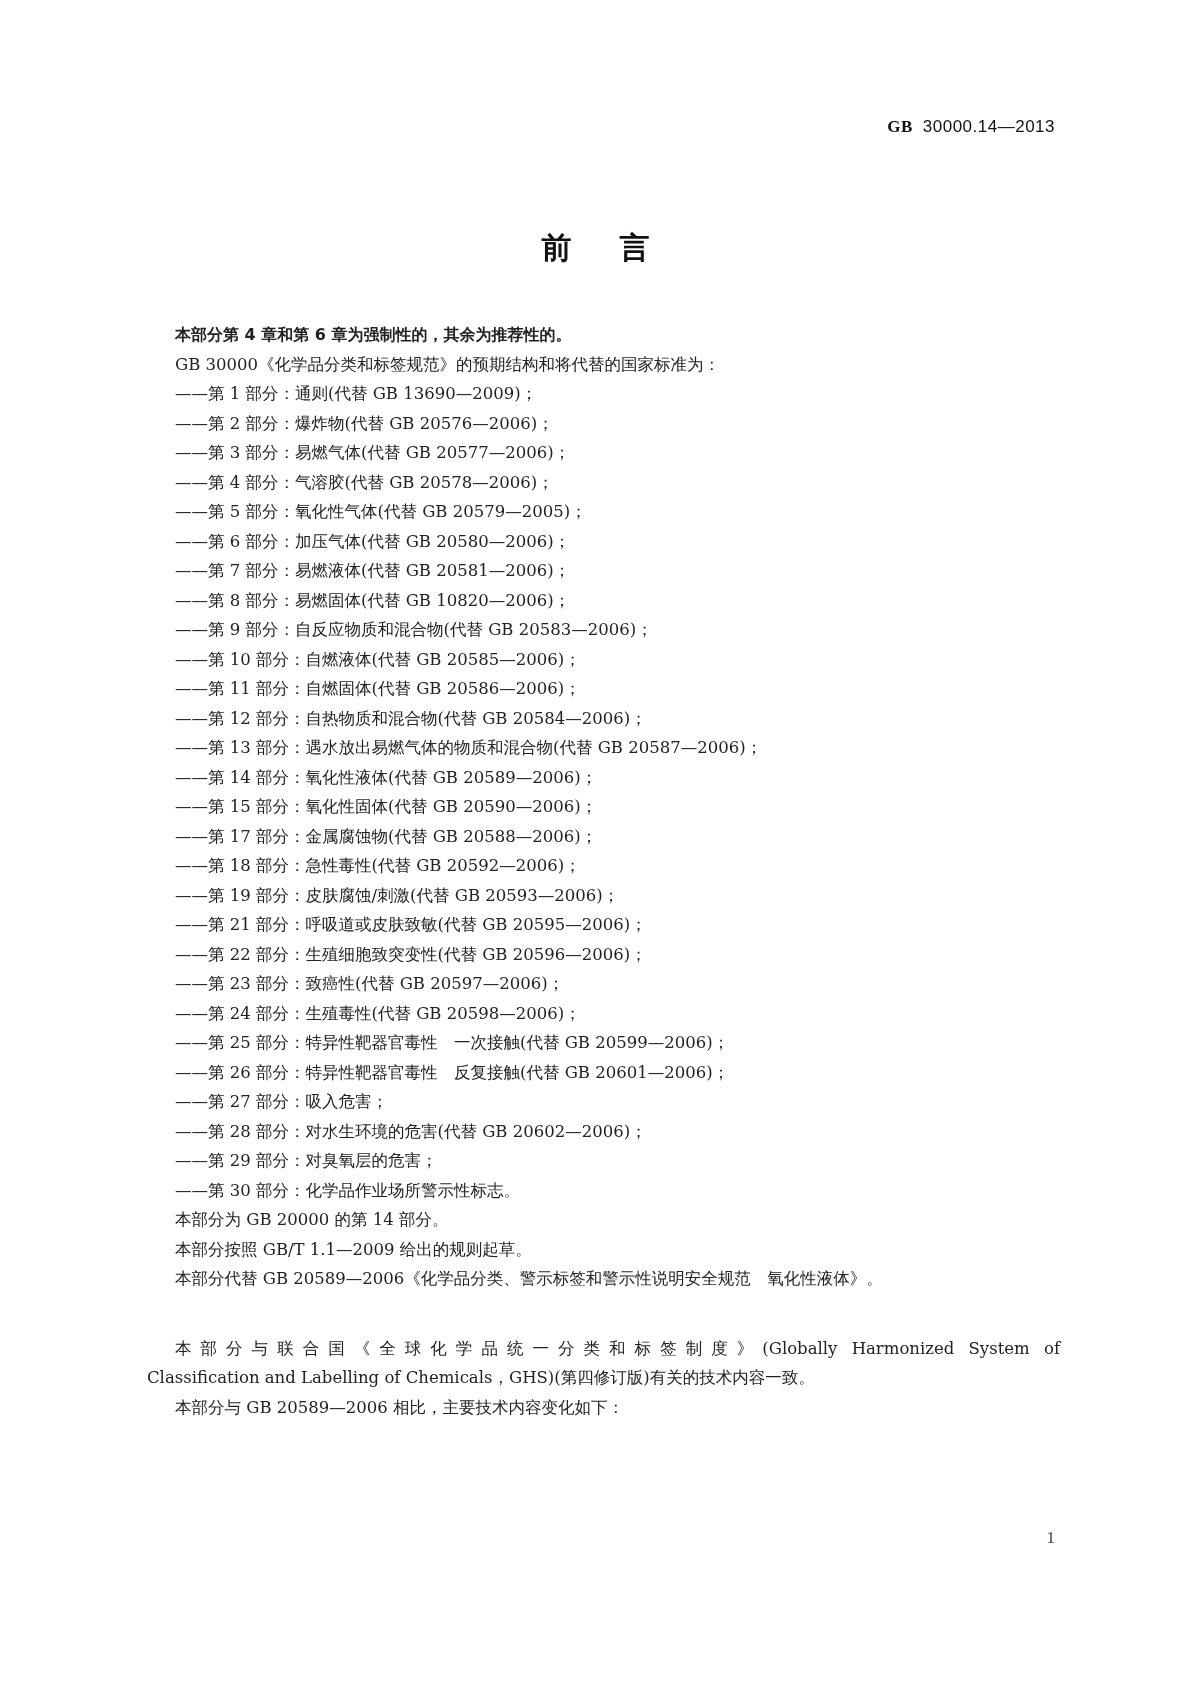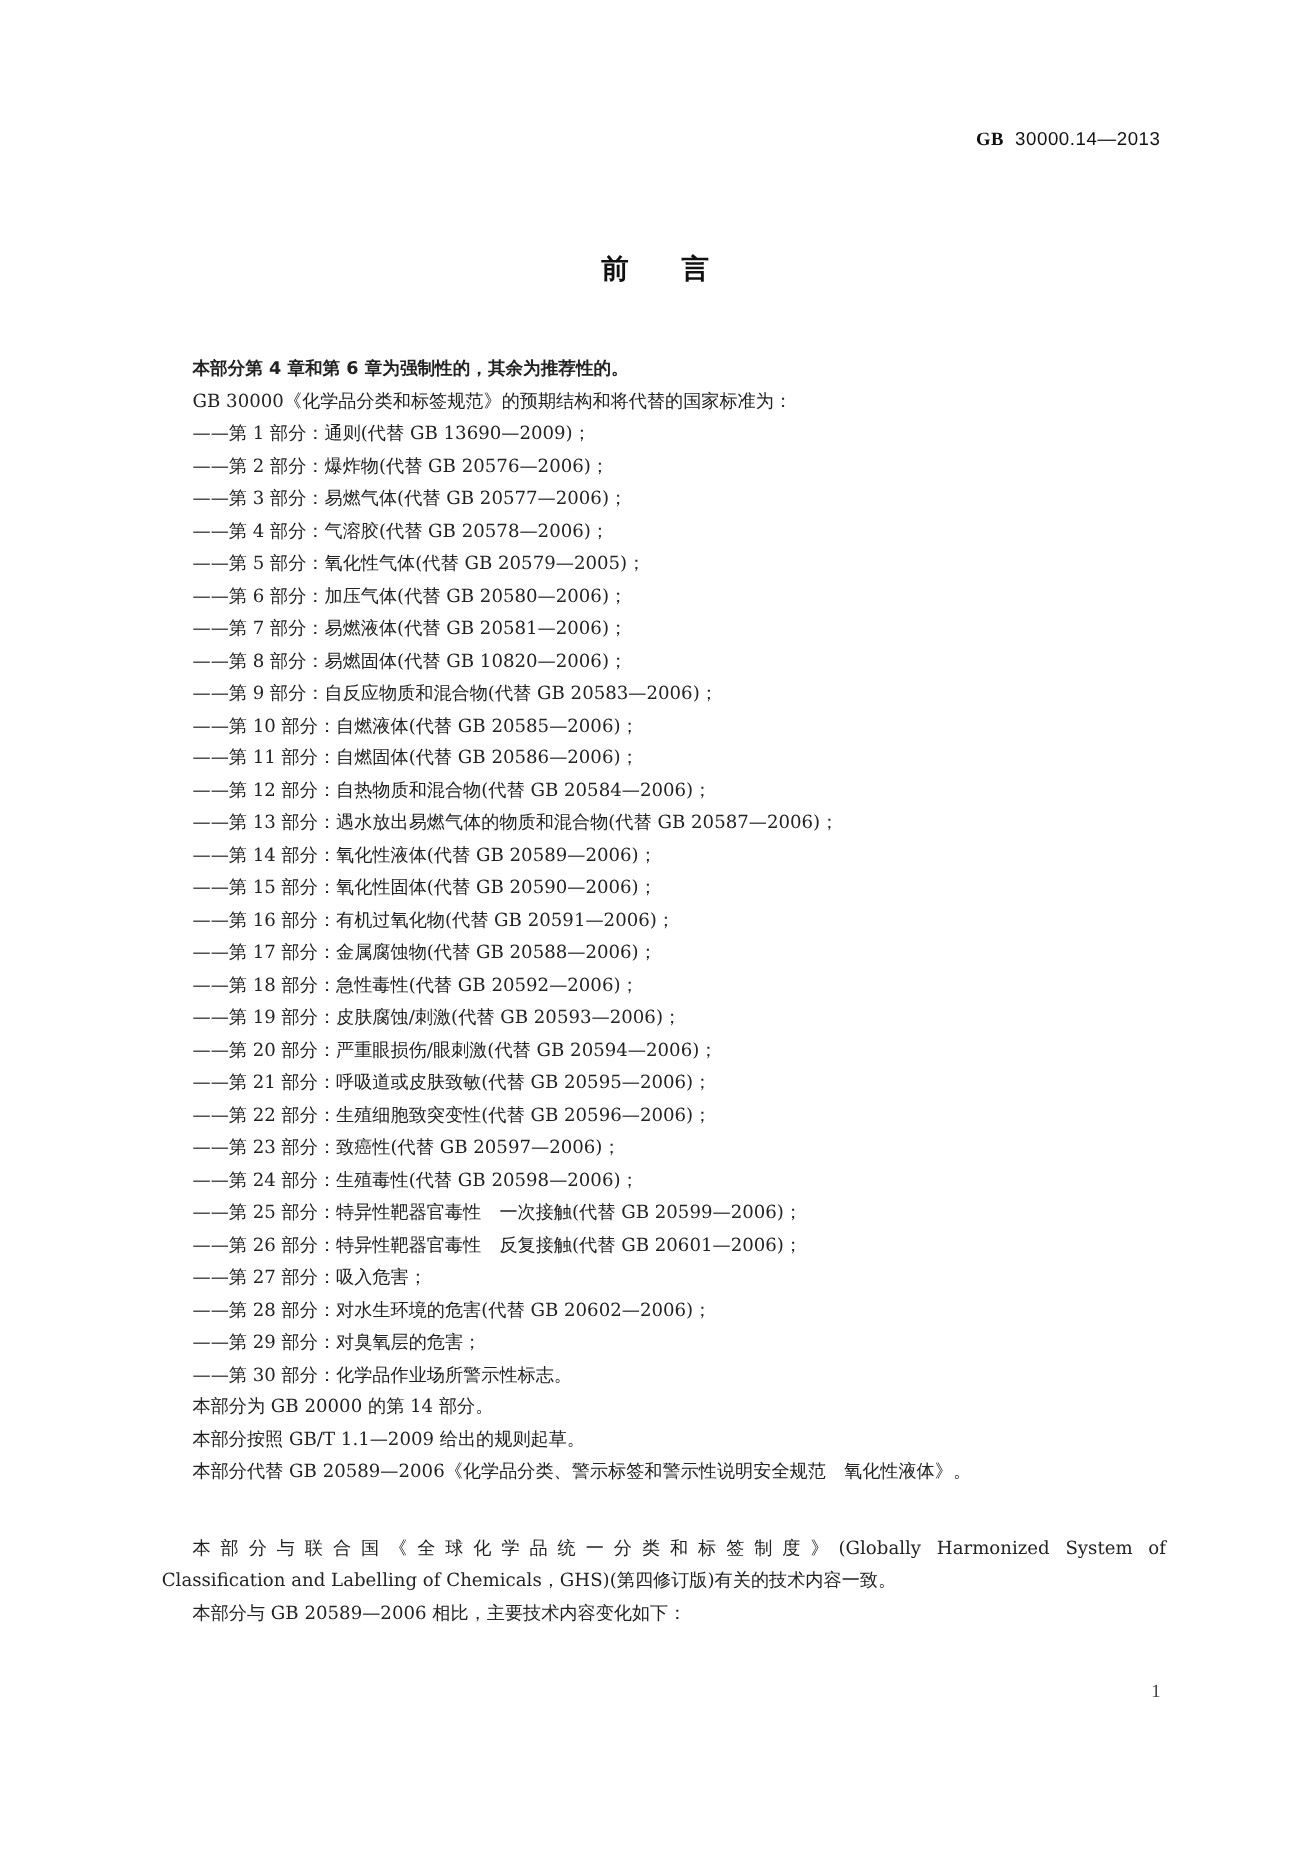--- a/index.html
+++ b/index.html
@@ -2,21 +2,21 @@
 <html><head>
 <meta charset="utf-8">
 <style>
   html, body { margin: 0; padding: 0; background: #ffffff; }
   body { width: 1191px; height: 1684px; position: relative; overflow: hidden;
          font-family: "DejaVu Serif", "Liberation Serif", serif; color: #222; }
   .std-code { position: absolute; top: 117px; right: 136px; font-size: 17px;
               font-family: "Liberation Sans", sans-serif; color: #111; letter-spacing: 0.5px; }
   .std-code .gb { font-family: "Liberation Serif", serif; font-weight: bold; margin-right: 10px; }
   .title { position: absolute; top: 228px; left: 0; width: 100%; text-align: center;
-           font-family: "DejaVu Sans", sans-serif; font-size: 25px; font-weight: bold;
+           font-family: "DejaVu Sans", sans-serif; font-size: 30px; font-weight: bold;
            color: #111; letter-spacing: 48px; padding-left: 48px; box-sizing: border-box; }
   .content { position: absolute; top: 320px; left: 135px; width: 925px; }
   .line { font-size: 16.5px; line-height: 29.5px; white-space: nowrap; }
   .line.indent { padding-left: 40px; }
   .line.bold { font-family: "DejaVu Sans", sans-serif; font-weight: bold; font-size: 16px; }
   .line.justify { white-space: normal; text-align: justify; text-align-last: justify; padding-left: 40px; margin-top: 40px; }
   .line.cont { padding-left: 0; margin-left: 12px; }
   .page-num { position: absolute; top: 1528px; right: 136px; font-size: 17px;
               font-family: "Liberation Serif", serif; color: #444; }
 </style>
@@ -42,25 +42,23 @@
     <div class="line indent">——第 6 部分：加压气体(代替 GB 20580—2006)；</div>
     <div class="line indent">——第 7 部分：易燃液体(代替 GB 20581—2006)；</div>
     <div class="line indent">——第 8 部分：易燃固体(代替 GB 10820—2006)；</div>
     <div class="line indent">——第 9 部分：自反应物质和混合物(代替 GB 20583—2006)；</div>
     <div class="line indent">——第 10 部分：自燃液体(代替 GB 20585—2006)；</div>
     <div class="line indent">——第 11 部分：自燃固体(代替 GB 20586—2006)；</div>
     <div class="line indent">——第 12 部分：自热物质和混合物(代替 GB 20584—2006)；</div>
     <div class="line indent">——第 13 部分：遇水放出易燃气体的物质和混合物(代替 GB 20587—2006)；</div>
     <div class="line indent">——第 14 部分：氧化性液体(代替 GB 20589—2006)；</div>
     <div class="line indent">——第 15 部分：氧化性固体(代替 GB 20590—2006)；</div>
-    <div class="line indent">——第 16 部分：有机过氧化物(代替 GB 20591—2006)；</div>
     <div class="line indent">——第 17 部分：金属腐蚀物(代替 GB 20588—2006)；</div>
     <div class="line indent">——第 18 部分：急性毒性(代替 GB 20592—2006)；</div>
     <div class="line indent">——第 19 部分：皮肤腐蚀/刺激(代替 GB 20593—2006)；</div>
-    <div class="line indent">——第 20 部分：严重眼损伤/眼刺激(代替 GB 20594—2006)；</div>
     <div class="line indent">——第 21 部分：呼吸道或皮肤致敏(代替 GB 20595—2006)；</div>
     <div class="line indent">——第 22 部分：生殖细胞致突变性(代替 GB 20596—2006)；</div>
     <div class="line indent">——第 23 部分：致癌性(代替 GB 20597—2006)；</div>
     <div class="line indent">——第 24 部分：生殖毒性(代替 GB 20598—2006)；</div>
     <div class="line indent">——第 25 部分：特异性靶器官毒性　一次接触(代替 GB 20599—2006)；</div>
     <div class="line indent">——第 26 部分：特异性靶器官毒性　反复接触(代替 GB 20601—2006)；</div>
     <div class="line indent">——第 27 部分：吸入危害；</div>
     <div class="line indent">——第 28 部分：对水生环境的危害(代替 GB 20602—2006)；</div>
     <div class="line indent">——第 29 部分：对臭氧层的危害；</div>
     <div class="line indent">——第 30 部分：化学品作业场所警示性标志。</div>

